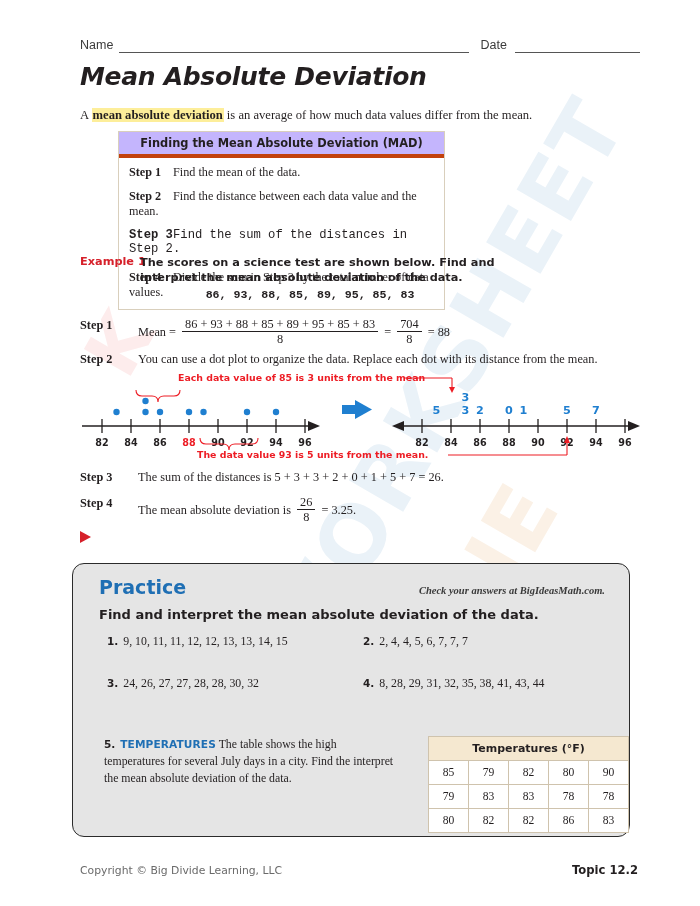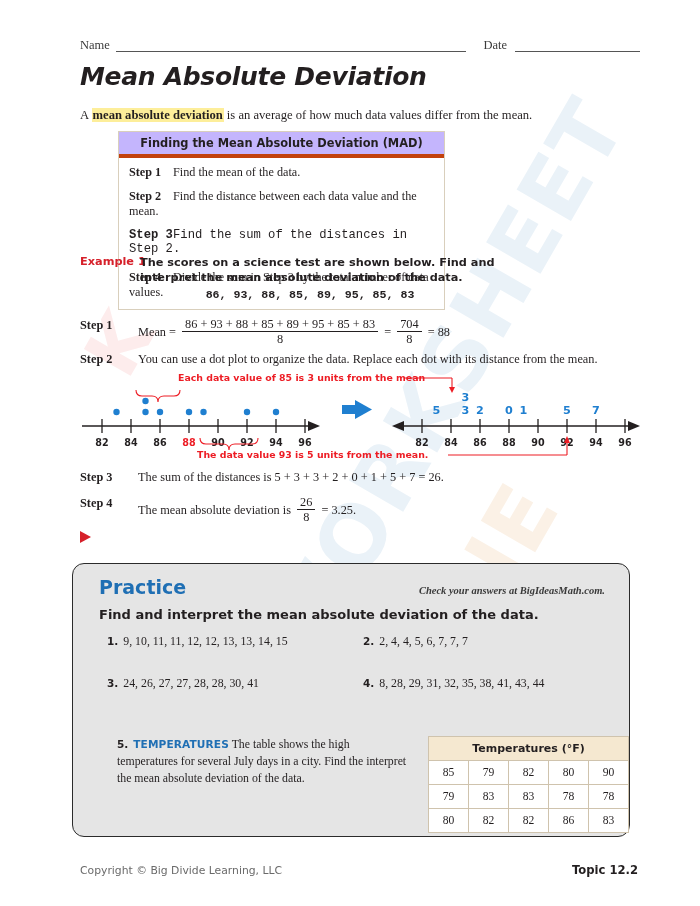--- a/index.html
+++ b/index.html
@@ -28,22 +28,22 @@
     white-space:nowrap;
     letter-spacing:2px;
   }
   .wm1 { left:130px; top:330px; color:#eaf2f8; }
   .wm2 { left:330px; top:560px; color:#fbf1e6; }
   .wm3 { left:90px;  top:300px; color:#fdecec; font-size:74px; }
 
   
   .namerow {
     position:absolute; left:80px; top:38px; width:560px;
-    display:flex; align-items:center;
-    font-family:Liberation Serif, serif;
+    display:flex; align-items:flex-end;
+    font-family:Liberation Sans, sans-serif;
     font-size:12.5px; color:#3b3b3b;
   }
   .namerow .lbl { padding-bottom:1px; }
   .rule { border-bottom:1px solid #555; height:11px; }
   .rule-name { flex:0 0 350px; margin:0 0 0 6px; }
   .rule-date { flex:0 0 125px; margin:0 0 0 8px; }
   .gap { flex:1 1 auto; }
 
   
   .title {
@@ -172,21 +172,21 @@
     position:absolute; font-size:11.8px;
   }
   .prob .n {
     font-family:"DejaVu Sans", sans-serif;
     font-weight:700; font-size:10.5px; margin-right:5px;
   }
   .p1 { left:34px; top:70px; }
   .p2 { left:290px; top:70px; }
   .p3 { left:34px; top:112px; }
   .p4 { left:290px; top:112px; }
-  .p5 { left:44px; top:172px; width:290px; line-height:1.42; }
+  .p5 { left:31px; top:172px; width:290px; line-height:1.42; }
   .cap {
     font-family:"DejaVu Sans", sans-serif;
     font-weight:700; font-size:10.6px; color:#1f6fb4;
     letter-spacing:0.1px;
   }
 
   
   .temptable {
     position:absolute; left:355px; top:172px;
     border-collapse:collapse;
@@ -411,21 +411,21 @@
     <div class="pr-check">Check your answers at BigIdeasMath.com.</div>
     <div class="pr-dir">Find and interpret the mean absolute deviation of the data.</div>
 
     <div class="prob p1">
       <span class="n">1.</span><span>9, 10, 11, 11, 12, 12, 13, 13, 14, 15</span>
     </div>
     <div class="prob p2">
       <span class="n">2.</span><span>2, 4, 4, 5, 6, 7, 7, 7</span>
     </div>
     <div class="prob p3">
-      <span class="n">3.</span><span>24, 26, 27, 27, 28, 28, 30, 41</span>
+      <span class="n">3.</span><span>24, 26, 27, 27, 28, 28, 30, 32</span>
     </div>
     <div class="prob p4">
       <span class="n">4.</span><span>8, 28, 29, 31, 32, 35, 38, 41, 43, 44</span>
     </div>
 
     <div class="prob p5">
       <span class="n">5.</span><span class="cap">TEMPERATURES</span> <span>The table shows the high temperatures for several July days in a city. Find the interpret the mean absolute deviation of the data.</span>
     </div>
 
     <table class="temptable">

